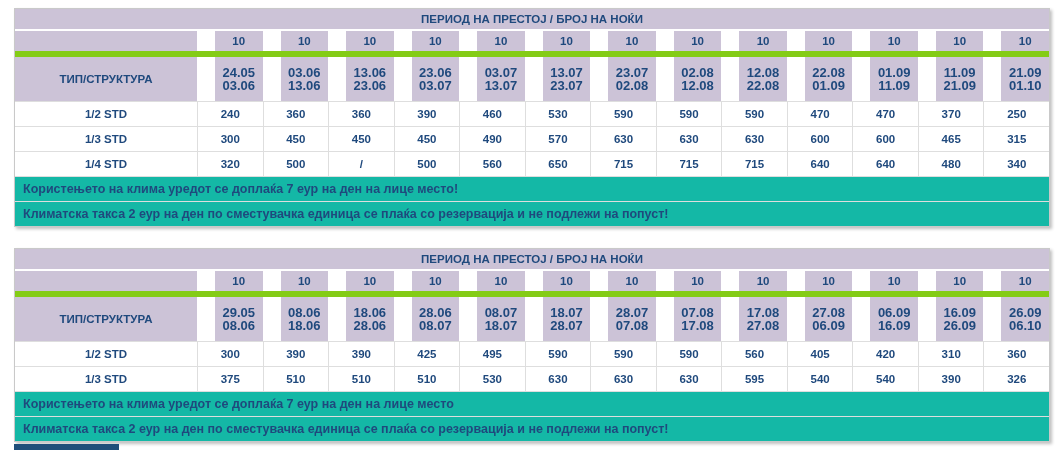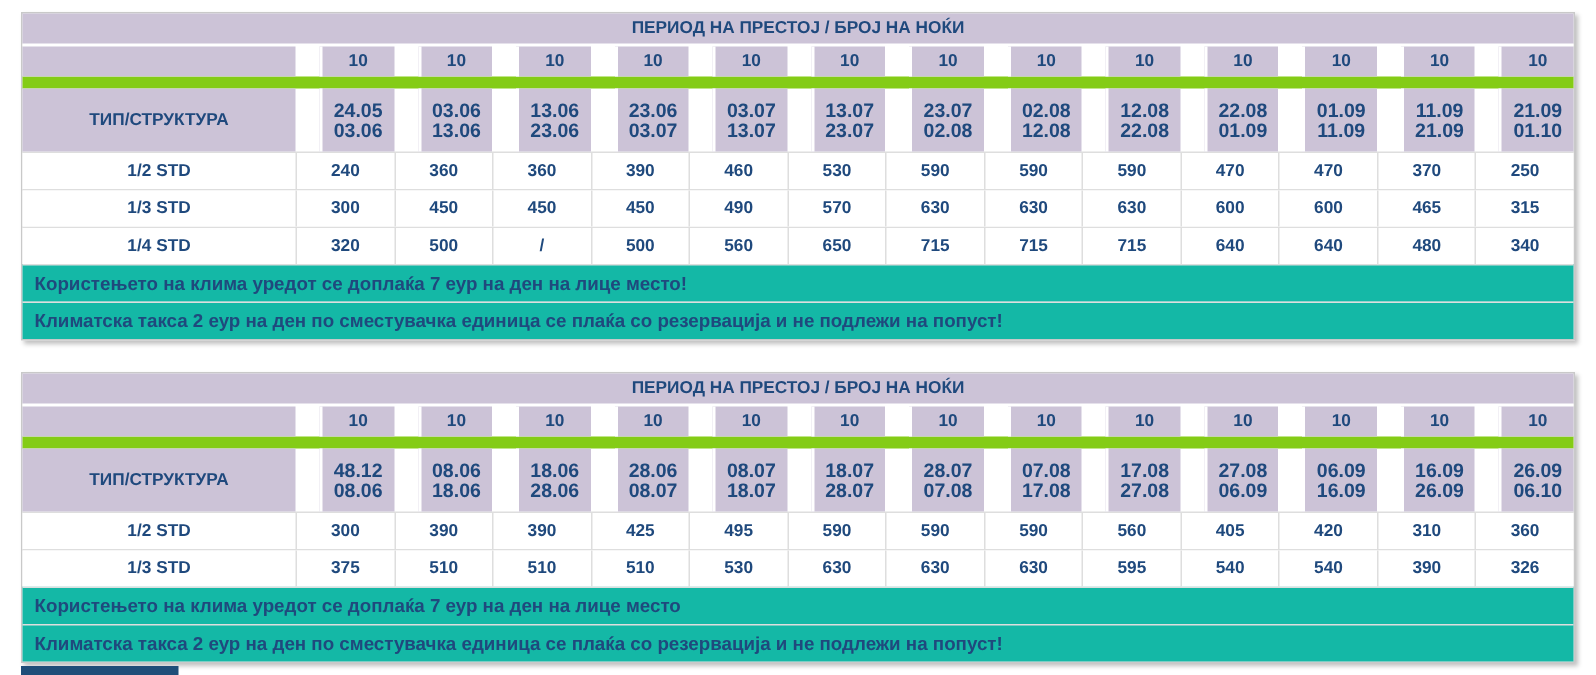--- a/index.html
+++ b/index.html
@@ -46,21 +46,21 @@
     text-align: center;
   }
   .lav + .lav { border-left: 2px solid #ffffff; margin-left: 16px; }
 
   .period-row { height: 20px; }
   .period-row .period-cell { grid-column: 1 / -1; font-size: 11.5px; }
 
   .tens-row { height: 22px; border-top: 2px solid #ffffff; }
   .tens-row .lav { font-size: 11.5px; }
 
-  .dates-row { height: 50px; border-top: 8px solid #84cc16; }
+  .dates-row { height: 50px; border-top: 6px solid #84cc16; }
   .dates-row .type-cell { font-size: 11.5px; }
   .date-cell { flex-direction: column; font-size: 13px; line-height: 13.5px; }
 
   .price-row { height: 25px; border-top: 1px solid #dedede; }
   .price-row .cell {
     display: flex; align-items: center; justify-content: center;
     font-weight: 700; font-size: 11.5px; color: #1f497d;
     background: #ffffff;
   }
   .price-row .cell + .cell { border-left: 1px solid #dedede; }
@@ -228,21 +228,21 @@
         <div class="lav" style="background: rgb(204, 195, 215);">10</div>
         <div class="lav" style="background: rgb(204, 195, 215);">10</div>
         <div class="lav" style="background: rgb(204, 195, 215);">10</div>
         <div class="lav" style="background: rgb(204, 195, 215);">10</div>
         <div class="lav" style="background: rgb(204, 195, 215);">10</div>
         <div class="lav" style="background: rgb(204, 195, 215);">10</div>
       </div>
       <div class="grid-row dates-row">
         <div class="lav type-cell" style="background: rgb(204, 195, 215);">ТИП/СТРУКТУРА</div>
         <div class="lav date-cell" style="background: rgb(204, 195, 215);">
-          <span>48.12</span>
+          <span>29.05</span>
           <span>08.06</span>
         </div>
         <div class="lav date-cell" style="background: rgb(204, 195, 215);">
           <span>08.06</span>
           <span>18.06</span>
         </div>
         <div class="lav date-cell" style="background: rgb(204, 195, 215);">
           <span>18.06</span>
           <span>28.06</span>
         </div>

